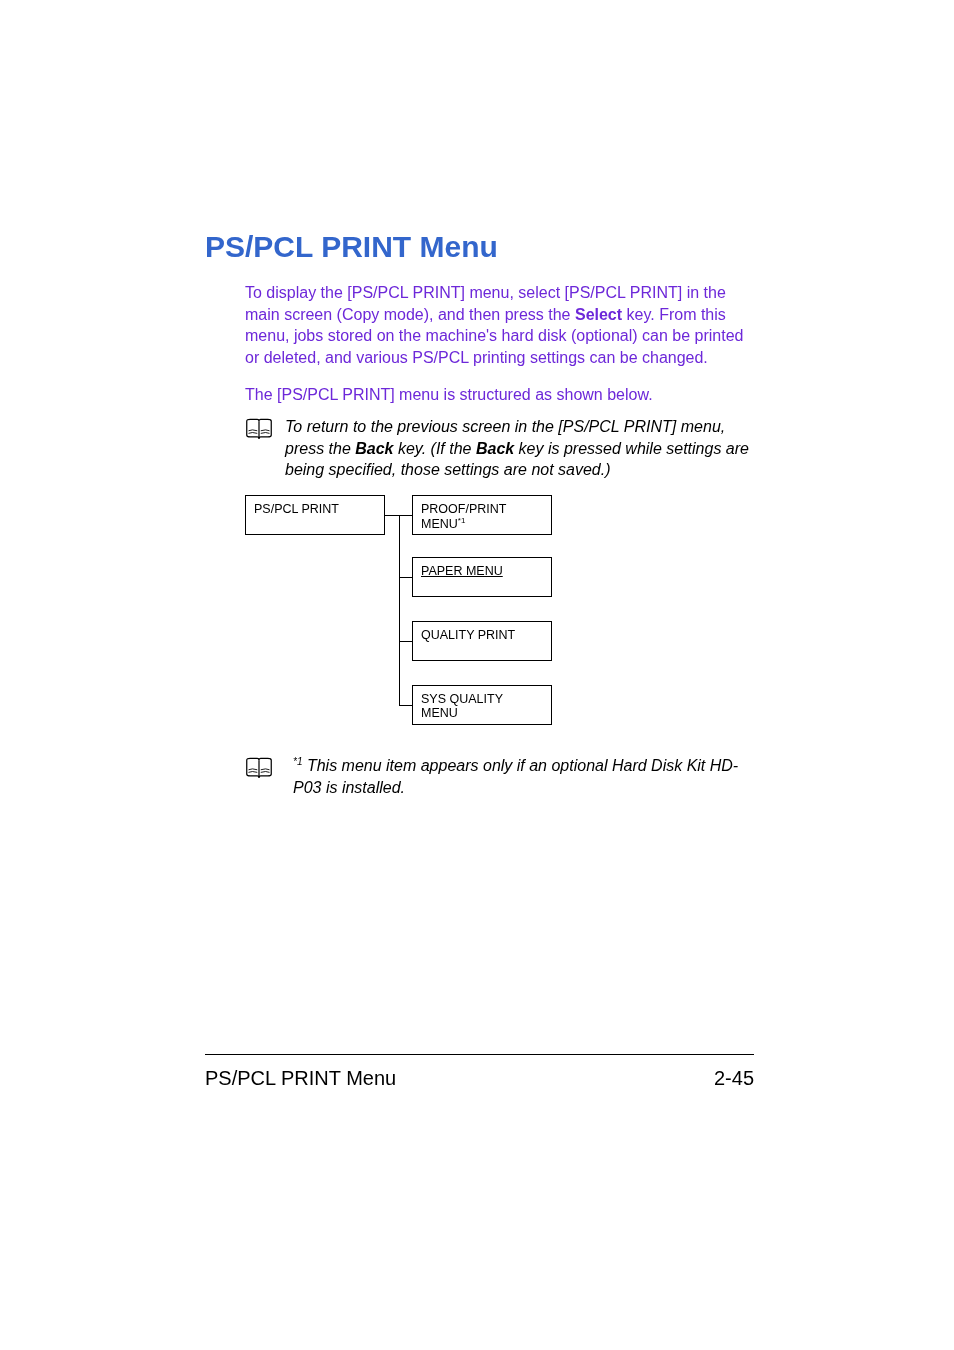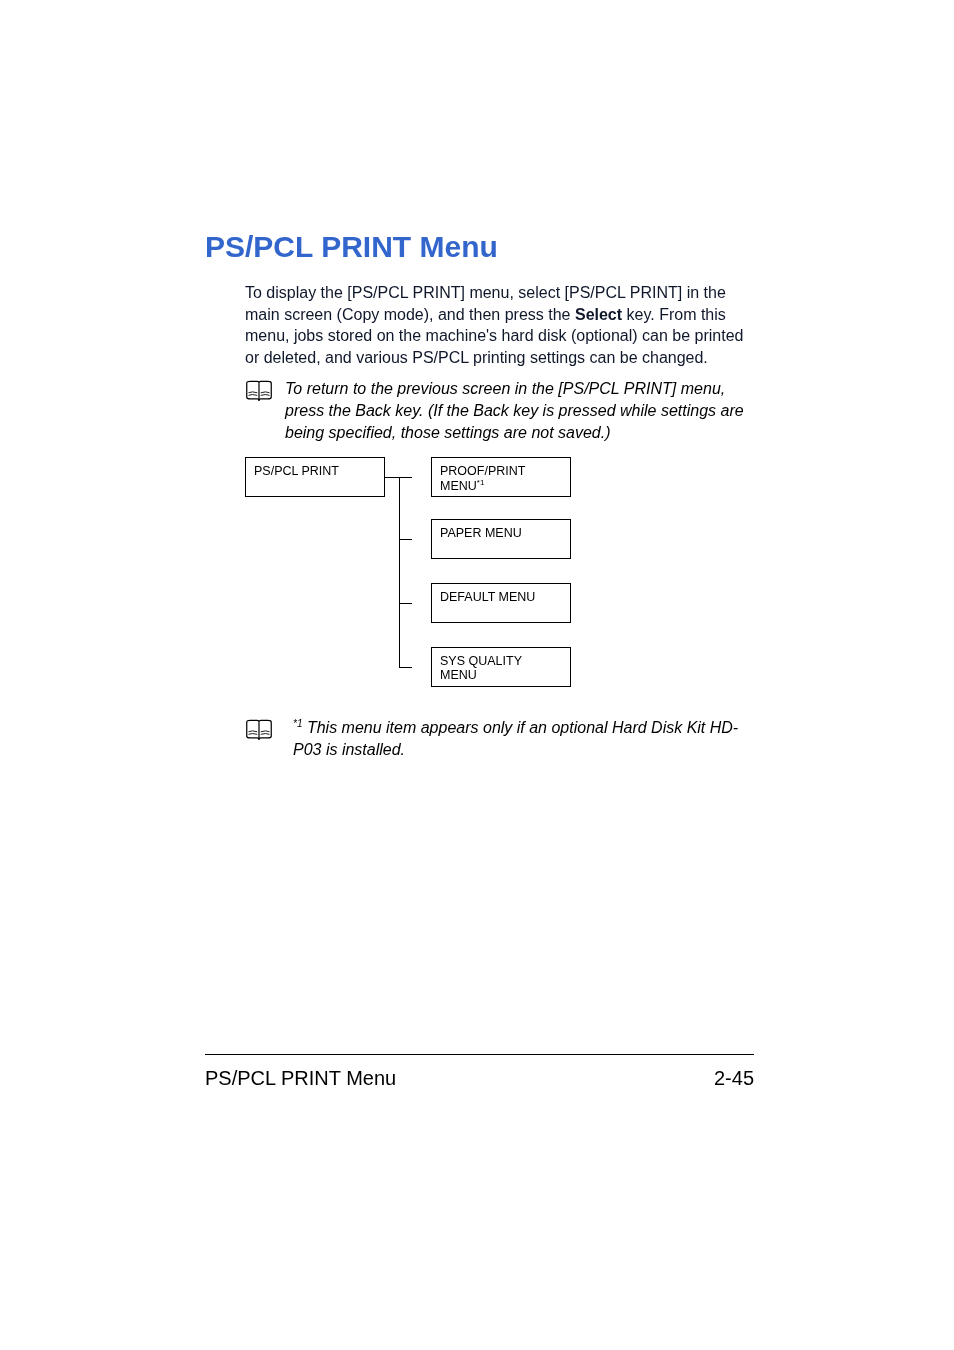--- a/index.html
+++ b/index.html
@@ -22,21 +22,21 @@
       color: #3366cc;
       font-size: 30px;
       font-weight: bold;
       margin: 0 0 18px 0;
       font-family: Arial, Helvetica, sans-serif;
     }
     .body-text {
       margin-left: 40px;
       font-size: 16px;
       line-height: 1.35;
-      color: #0f172a;
+      color: #6d28d9;
       margin-bottom: 8px;
     }
     .note-block {
       margin-left: 40px;
       display: flex;
       align-items: flex-start;
       margin-top: 10px;
       margin-bottom: 12px;
     }
     .note-icon {
@@ -45,21 +45,21 @@
       height: 22px;
       margin-right: 12px;
       margin-top: 2px;
     }
     .note-text {
       font-style: italic;
       font-size: 16px;
       line-height: 1.35;
     }
     .note-text .bold {
-      font-weight: normal;
+      font-weight: bold;
       font-style: italic;
     }
     .bold {
       font-weight: bold;
     }
     .diagram {
       margin-left: 40px;
       margin-top: 14px;
       position: relative;
       height: 230px;
@@ -68,23 +68,23 @@
       position: absolute;
       border: 1px solid #000;
       font-size: 12.5px;
       padding: 6px 8px 2px 8px;
       box-sizing: border-box;
       width: 140px;
       height: 40px;
       background: #fff;
     }
     .root-box { left: 0; top: 0; }
-    .child-box { left: 167px; margin-left: 19px; }
+    .child-box { left: 167px; }
     .c1 { top: 0; }
-    .c2 { top: 62px; }
+    .c2 { top: 62px; text-decoration: underline; }
     .c3 { top: 126px; }
     .c4 { top: 190px; }
     .sup { font-size: 8px; vertical-align: super; }
     .connector-h {
       position: absolute;
       border-top: 1px solid #000;
       height: 0;
     }
     .connector-v {
       position: absolute;
@@ -115,20 +115,21 @@
 </head>
 <body>
 
 <div class="page">
   <h1>PS/PCL PRINT Menu</h1>
 
   <p class="body-text">
     <span>To display the [PS/PCL PRINT] menu, select [PS/PCL PRINT] in the main screen (Copy mode), and then press the </span><span class="bold">Select</span><span> key. From this menu, jobs stored on the machine's hard disk (optional) can be printed or deleted, and various PS/PCL printing settings can be changed.</span>
   </p>
 
+  <p class="body-text">The [PS/PCL PRINT] menu is structured as shown below.</p>
 
   <div class="note-block">
     <svg class="note-icon" viewBox="0 0 32 24">
       <path d="M2 3 Q2 1 6 1 L14 1 Q16 1 16 3 Q16 1 18 1 L26 1 Q30 1 30 3 L30 19 Q30 21 26 21 L18 21 Q16 21 16 23 Q16 21 14 21 L6 21 Q2 21 2 19 Z" fill="none" stroke="#000" stroke-width="1.4"></path>
       <path d="M16 3 L16 23" fill="none" stroke="#000" stroke-width="1.4"></path>
       <path d="M4 17 Q8 15 14 17" fill="none" stroke="#000" stroke-width="1"></path>
       <path d="M18 17 Q24 15 28 17" fill="none" stroke="#000" stroke-width="1"></path>
       <path d="M4 14 Q8 12 14 14" fill="none" stroke="#000" stroke-width="1"></path>
       <path d="M18 14 Q24 12 28 14" fill="none" stroke="#000" stroke-width="1"></path>
     </svg>
@@ -149,21 +150,21 @@
     <div class="connector-h" style="left:154px; top:146px; width:13px;"></div>
     <div class="connector-h" style="left:154px; top:210px; width:13px;"></div>
 
     <div class="dbox child-box c1">
       <span>PROOF/PRINT MENU</span><span class="sup">*1</span>
     </div>
     <div class="dbox child-box c2">
       <span>PAPER MENU</span>
     </div>
     <div class="dbox child-box c3">
-      <span>DEFAULT MENU</span>
+      <span>QUALITY PRINT</span>
     </div>
     <div class="dbox child-box c4">
       <span>SYS QUALITY MENU</span>
     </div>
   </div>
 
   <div class="note-block" style="margin-top:30px;gap:8px;">
     <svg class="note-icon" viewBox="0 0 32 24">
       <path d="M2 3 Q2 1 6 1 L14 1 Q16 1 16 3 Q16 1 18 1 L26 1 Q30 1 30 3 L30 19 Q30 21 26 21 L18 21 Q16 21 16 23 Q16 21 14 21 L6 21 Q2 21 2 19 Z" fill="none" stroke="#000" stroke-width="1.4"></path>
       <path d="M16 3 L16 23" fill="none" stroke="#000" stroke-width="1.4"></path>

